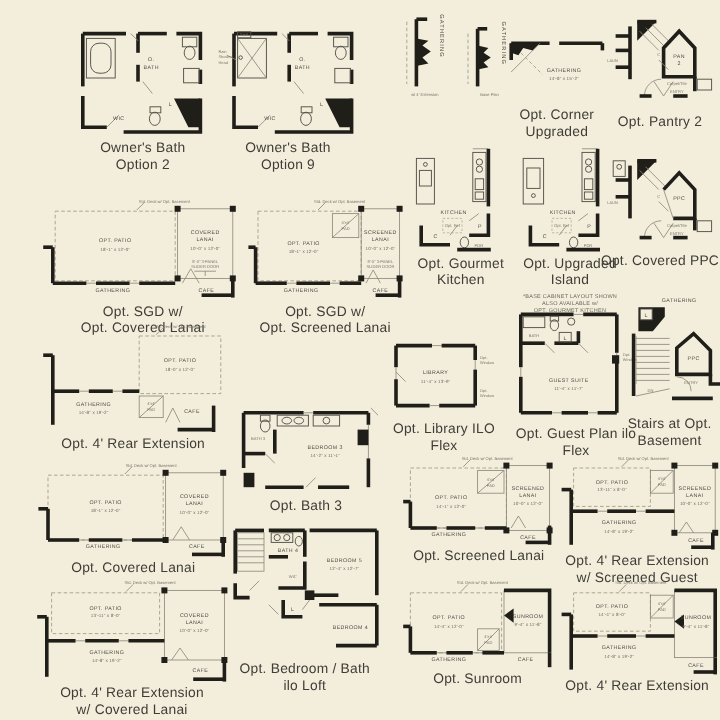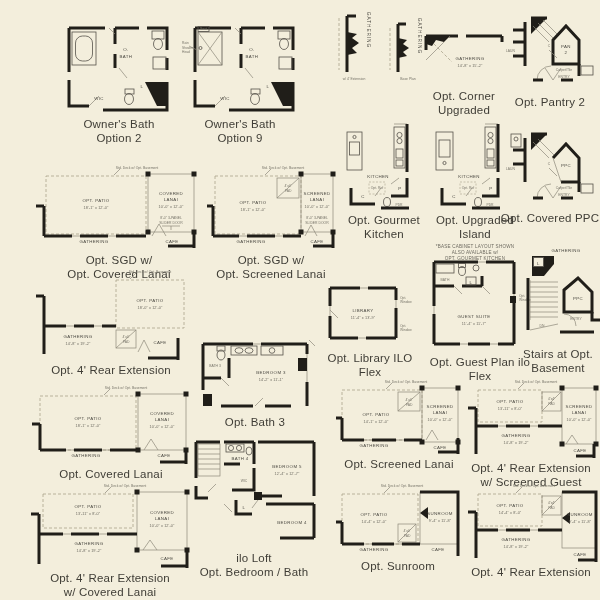--- a/index.html
+++ b/index.html
@@ -564,22 +564,22 @@
       <path class="tn" d="M36 70 L44 78"></path>
     </g>
     <text class="rs" x="52" y="26">BATH 4</text>
     <text class="ty" x="56" y="48">WIC</text>
     <text class="rs" x="99" y="34">BEDROOM 5</text>
     <text class="dm" x="99" y="41">12'-4" x 12'-7"</text>
     <text class="rs" x="56" y="75">L</text>
     <text class="rs" x="104" y="90">BEDROOM 4</text>
   </svg>
   <div class="cap">
+    <div>Opt. Bedroom / Bath</div>
     <div>ilo Loft</div>
-    <div>Opt. Bedroom / Bath</div>
   </div>
 </div>
 
 <div class="plan" style="left:332px;top:378px;width:134px">
   <svg width="130" height="76" viewBox="0 0 130 76">
     <g>
       <path class="tn" d="M52 11 L58 5"></path>
       <rect class="dsh" x="8" y="12" width="80" height="50"></rect>
       <rect class="tn" x="64" y="14" width="22" height="19"></rect>
         <path class="tn" d="M64 33 L86 14"></path>

